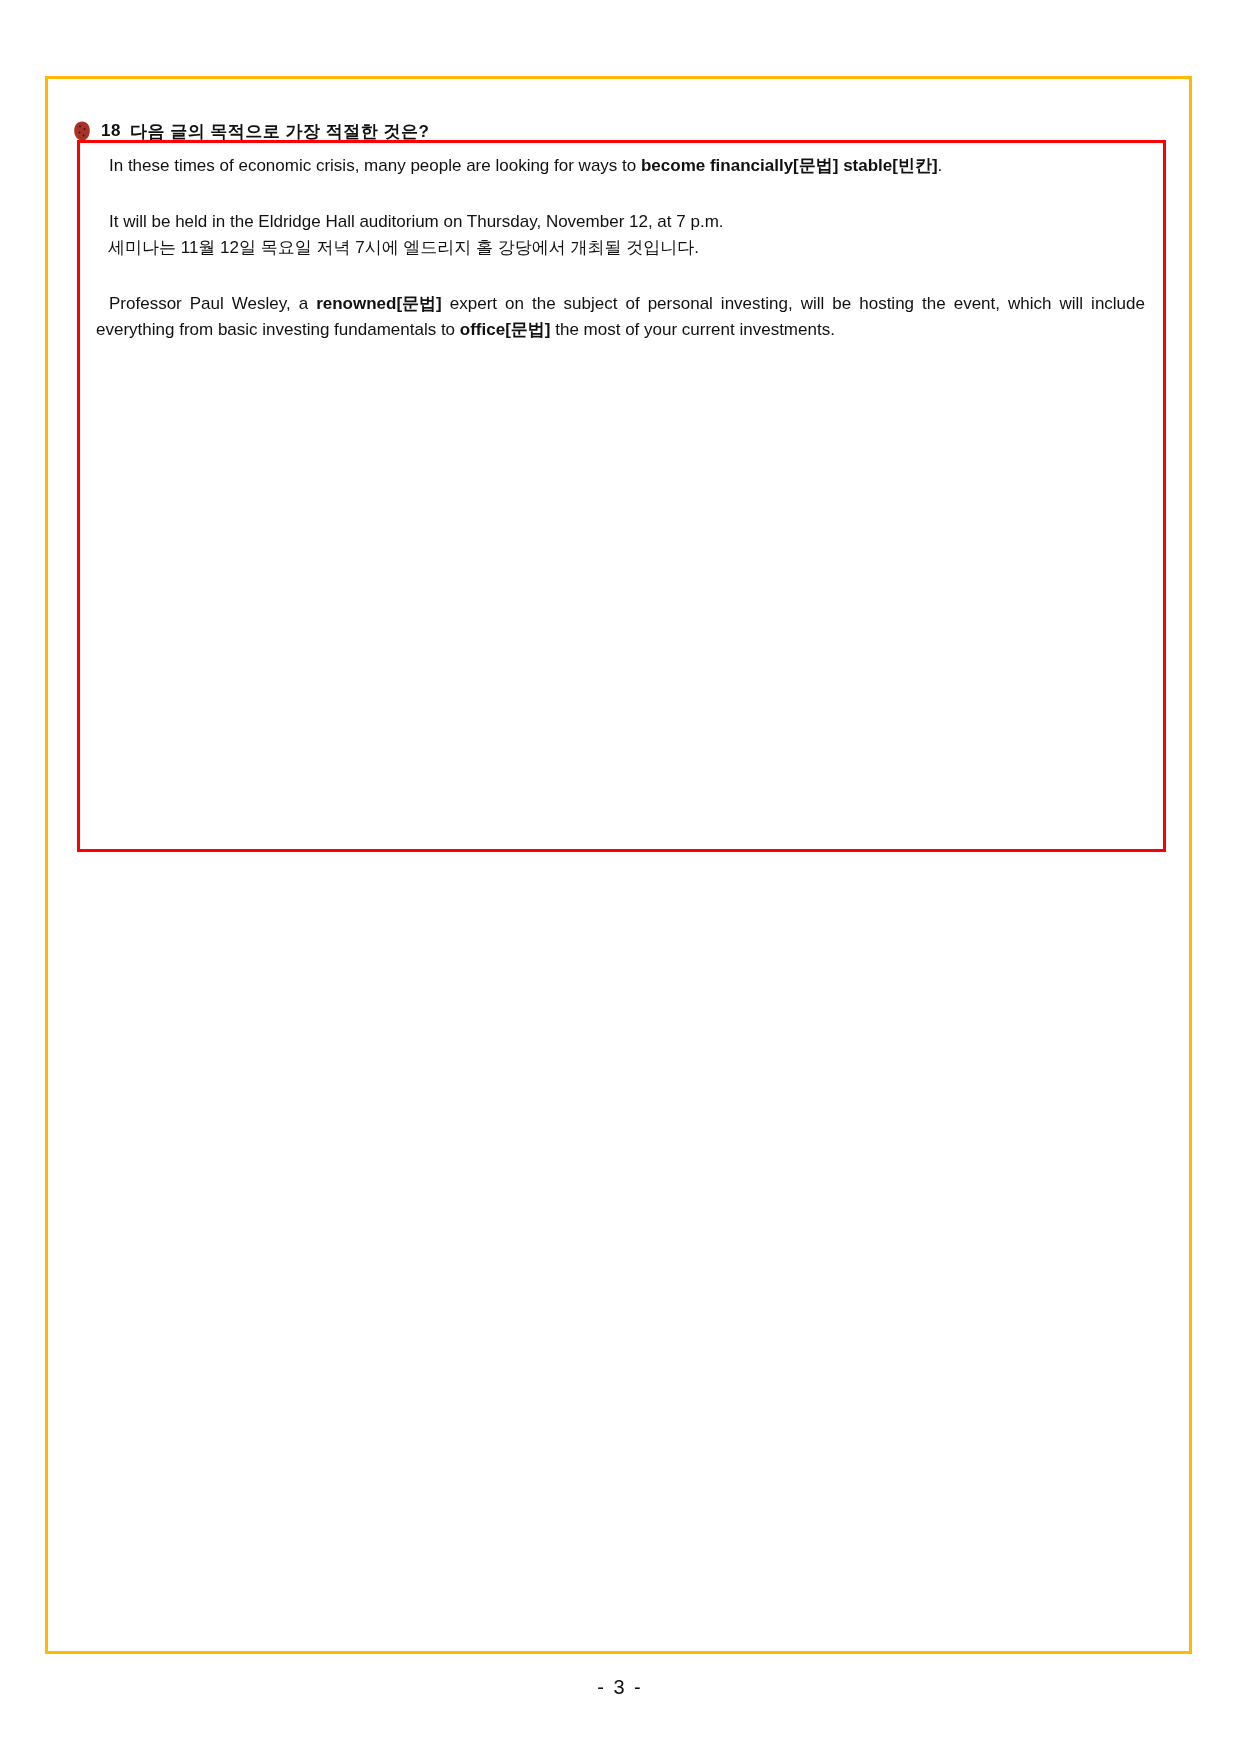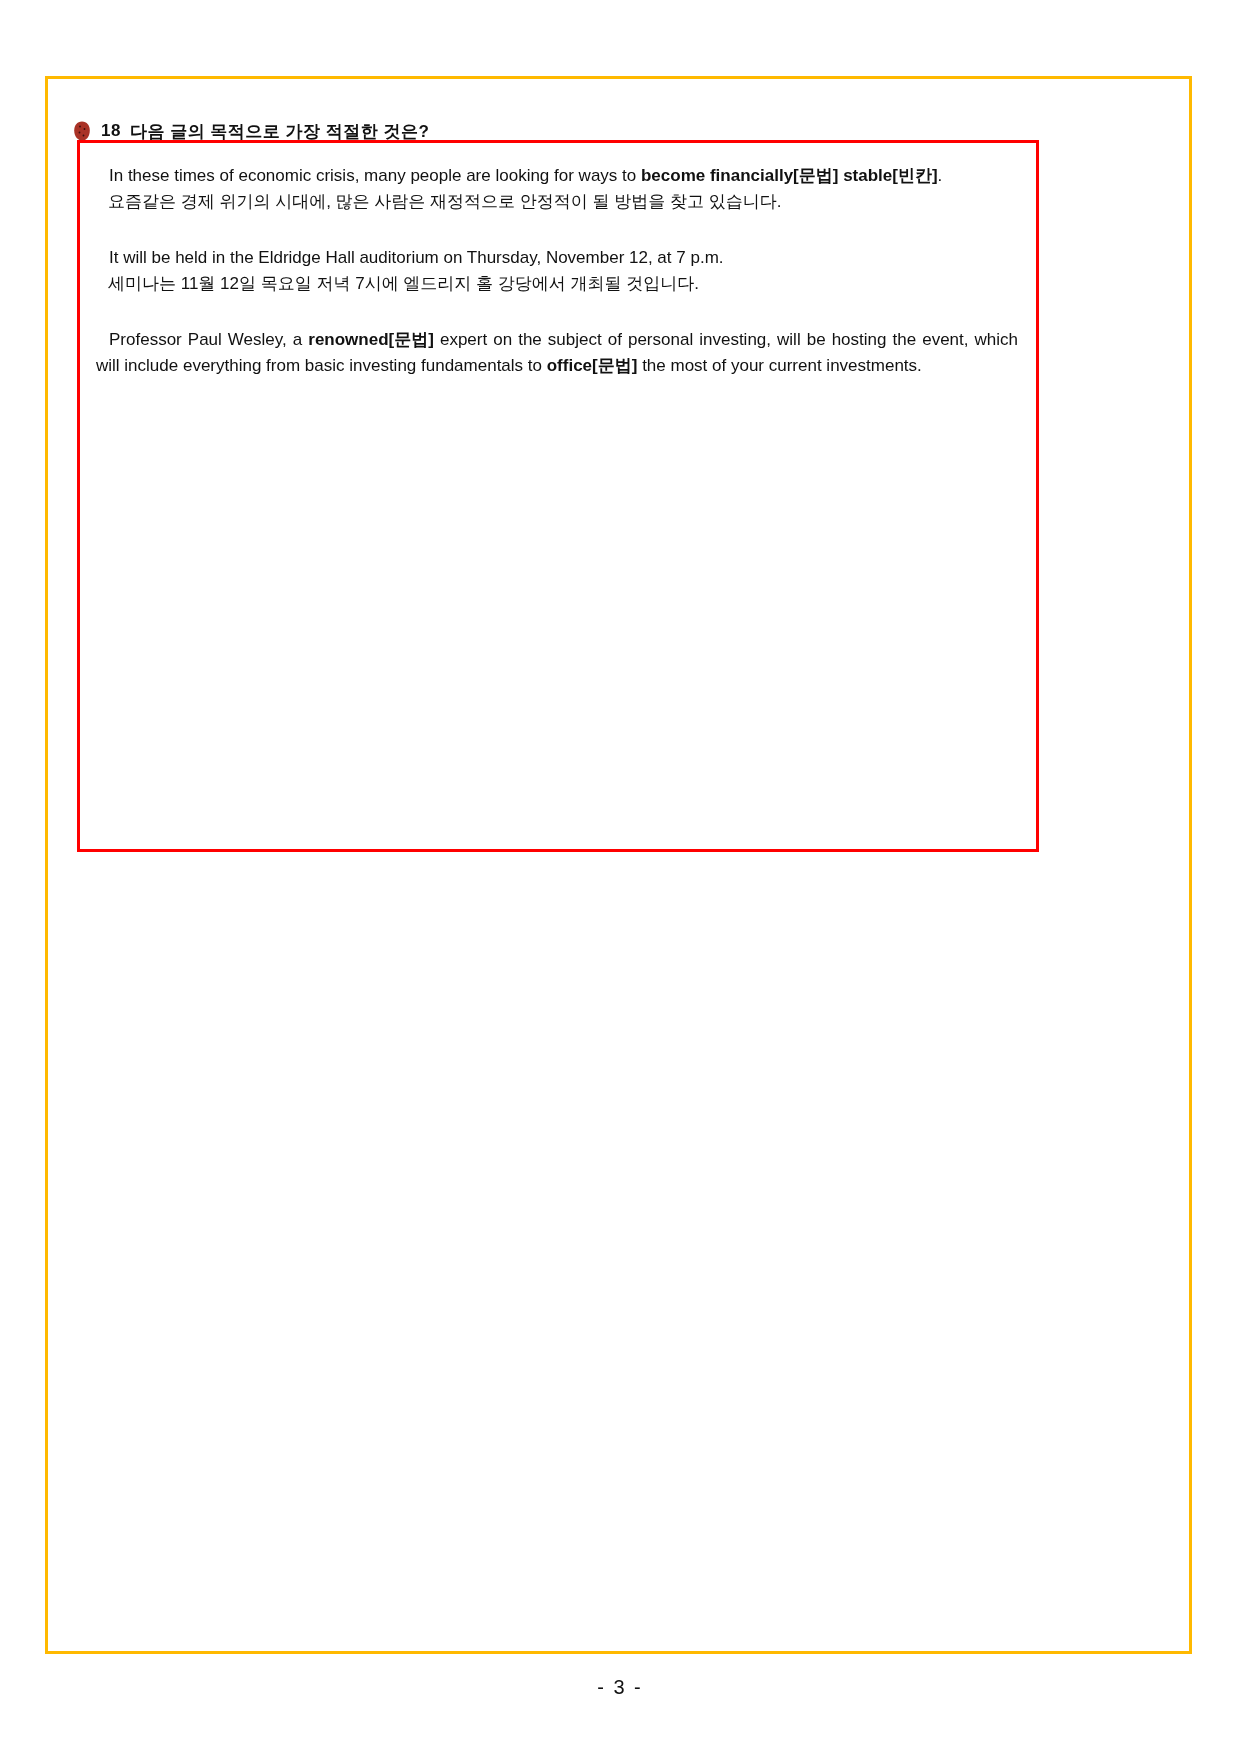--- a/index.html
+++ b/index.html
@@ -21,23 +21,23 @@
   }
   .question-header{
     position:absolute;left:72px;top:97px;
     display:flex;align-items:center;gap:9px;
     font-size:17px;font-weight:bold;letter-spacing:.5px;margin-top:22px;
   }
   .q-icon{display:inline-flex;width:20px;height:24px;}
   .q-icon svg{width:100%;height:100%;}
   .q-num{font-size:17px;}
   .passage-box{
-    position:absolute;left:77px;top:140px;width:962px;height:712px;
+    position:absolute;left:77px;top:140px;width:1089px;height:712px;
     border:3px solid var(--box-border);
-    padding:20px 18px 20px 16px;
+    padding:10px 18px 20px 16px;
     overflow:hidden;
   }
   .para{margin-bottom:30px;}
   .para p{
     font-size:17px;line-height:26px;
     text-align:justify;
   }
   .para .en{text-indent:13px;}
   .para .en.noindent{text-indent:0;}
   .para .ko{text-indent:12px;}
@@ -64,21 +64,20 @@
         <circle cx="11.5" cy="16.5" r="0.9" fill="#3a0d0d"></circle>
       </svg>
     </span>
     <span class="q-num">18</span>
     <span class="q-text">다음 글의 목적으로 가장 적절한 것은?</span>
   </div>
 
   <div class="passage-box" id="passage">
       <div class="para">
         <p class="en"><span>In these times of economic crisis, many people are looking for ways to </span><span class="b">become financially[문법] stable[빈칸]</span><span>.</span></p>
-        <p class="ko">요즘같은 경제 위기의 시대에, 많은 사람은 재정적으로 안정적이 될 방법을 찾고 있습니다.</p>
       </div>
       <div class="para">
       </div>
       <div class="para">
         <p class="en"><span>It will be held in the Eldridge Hall auditorium on Thursday, November 12, at 7 p.m.</span></p>
         <p class="ko">세미나는 11월 12일 목요일 저녁 7시에 엘드리지 홀 강당에서 개최될 것입니다.</p>
       </div>
       <div class="para">
         <p class="en"><span>Professor Paul Wesley, a </span><span class="b">renowned[문법]</span><span> expert on the subject of personal investing, will be hosting the event, which will include everything from basic investing fundamentals to </span><span class="b">office[문법]</span><span> the most of your current investments.</span></p>
       </div>

